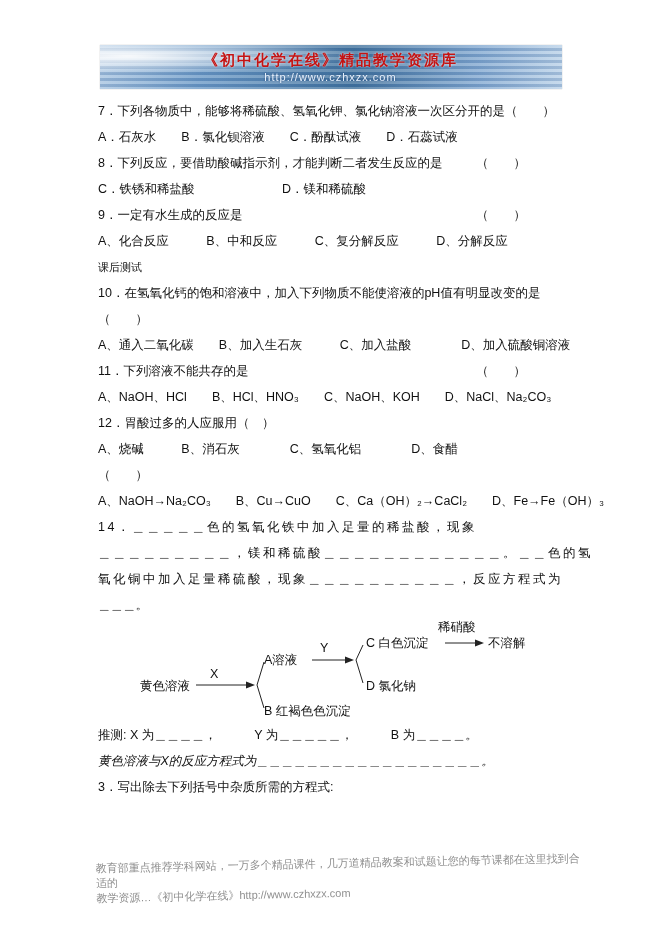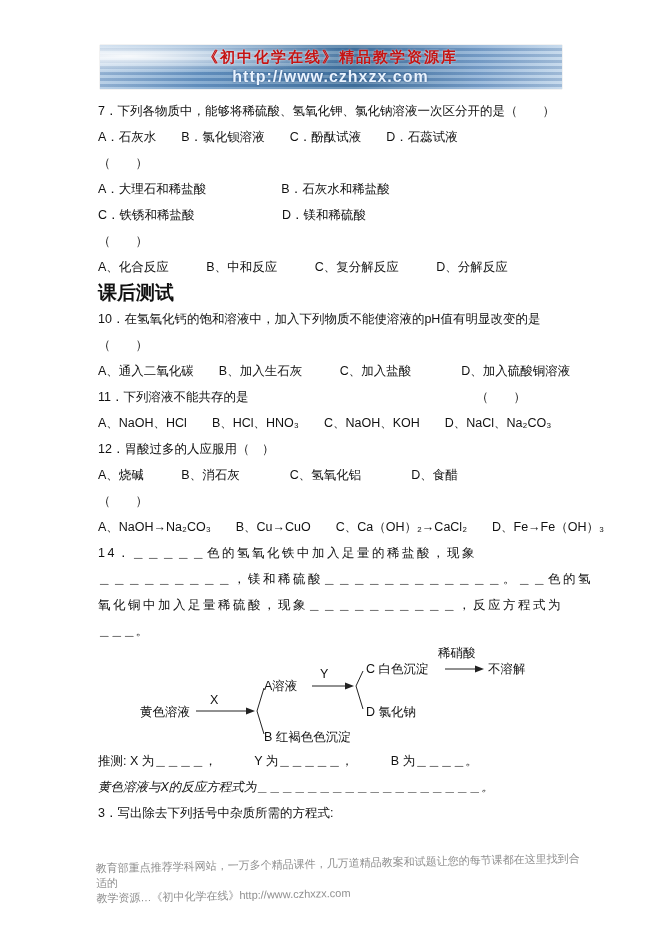--- a/index.html
+++ b/index.html
@@ -19,30 +19,29 @@
       radial-gradient(ellipse at 6% 25%, rgba(255,255,255,0.95), rgba(255,255,255,0) 38%),
       repeating-linear-gradient(180deg, rgba(255,255,255,0.18) 0 3px, rgba(25,70,130,0.18) 3px 6px),
       linear-gradient(90deg, #aac6e2 0%, #6f9cc8 22%, #45759f 55%, #86abd2 82%, #bcd3e9 100%);
     box-shadow: 0 0 1px rgba(0,0,0,0.3);
   }
   .banner-title {
     color:#c41414; font-weight:bold; font-size:15px; letter-spacing:2px;
     text-shadow:0 0 2px rgba(255,255,255,0.8);
   }
   .banner-url {
-    color:#eaf4ff; font-size:16px; letter-spacing:1px; margin-top:1px;
+    color:#eaf4ff; font-size:11px; letter-spacing:1px; margin-top:1px;
     text-shadow:0 0 2px rgba(30,60,110,0.8);
-    font-weight:bold;
   }
 
   
   .content { width:470px; margin:9px 0 0 98px; font-size:12.5px; }
   .line { line-height:26px; white-space:nowrap; }
   .flexline { display:flex; justify-content:space-between; padding-right:42px; white-space:nowrap; }
-  .section-title { font-weight:bold; font-size:19px; }
+  .section-title { font-weight:normal; font-size:11px; }
   .spread { letter-spacing:2.5px; }
   .italic { font-style:italic; }
 
   
   .diagram { position:relative; height:104px; }
   .diagram svg { display:block; }
   .diagram text { font-size:12.5px; fill:#111; font-family:"Liberation Sans","DejaVu Sans",sans-serif; }
   .diagram line, .diagram path { stroke:#222; stroke-width:1; fill:none; }
   .diagram polygon { fill:#222; stroke:none; }
 
@@ -65,26 +64,27 @@
 
   <div class="content">
 
     <p class="line flexline">
       <span>7．下列各物质中，能够将稀硫酸、氢氧化钾、氯化钠溶液一次区分开的是</span>
       <span>（　　）</span>
     </p>
     <p class="line">A．石灰水　　B．氯化钡溶液　　C．酚酞试液　　D．石蕊试液</p>
 
     <p class="line flexline">
+      <span>8．下列反应，要借助酸碱指示剂，才能判断二者发生反应的是</span>
       <span>（　　）</span>
     </p>
-    <p class="line">A．大理石和稀盐酸　　　　　　B．石灰水和稀盐酸</p>
     <p class="line">C．铁锈和稀盐酸　　　　　　　D．镁和稀硫酸</p>
 
     <p class="line flexline">
+      <span>9．一定有水生成的反应是</span>
       <span>（　　）</span>
     </p>
     <p class="line">A、化合反应　　　B、中和反应　　　C、复分解反应　　　D、分解反应</p>
 
     <p class="line section-title">课后测试</p>
 
     <p class="line">10．在氢氧化钙的饱和溶液中，加入下列物质不能使溶液的pH值有明显改变的是</p>
     <p class="line">（　　）</p>
     <p class="line">A、通入二氧化碳　　B、加入生石灰　　　C、加入盐酸　　　　D、加入硫酸铜溶液</p>
 

